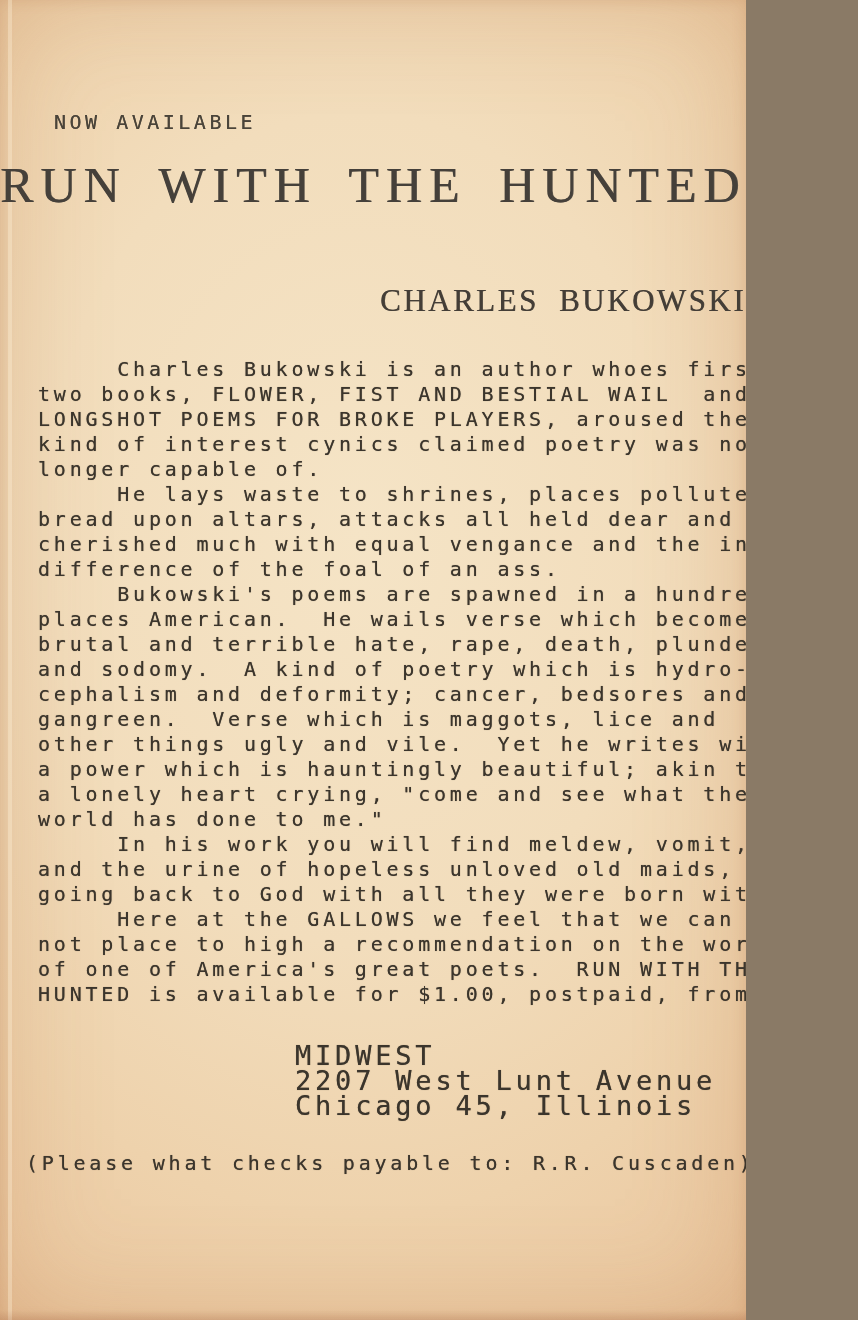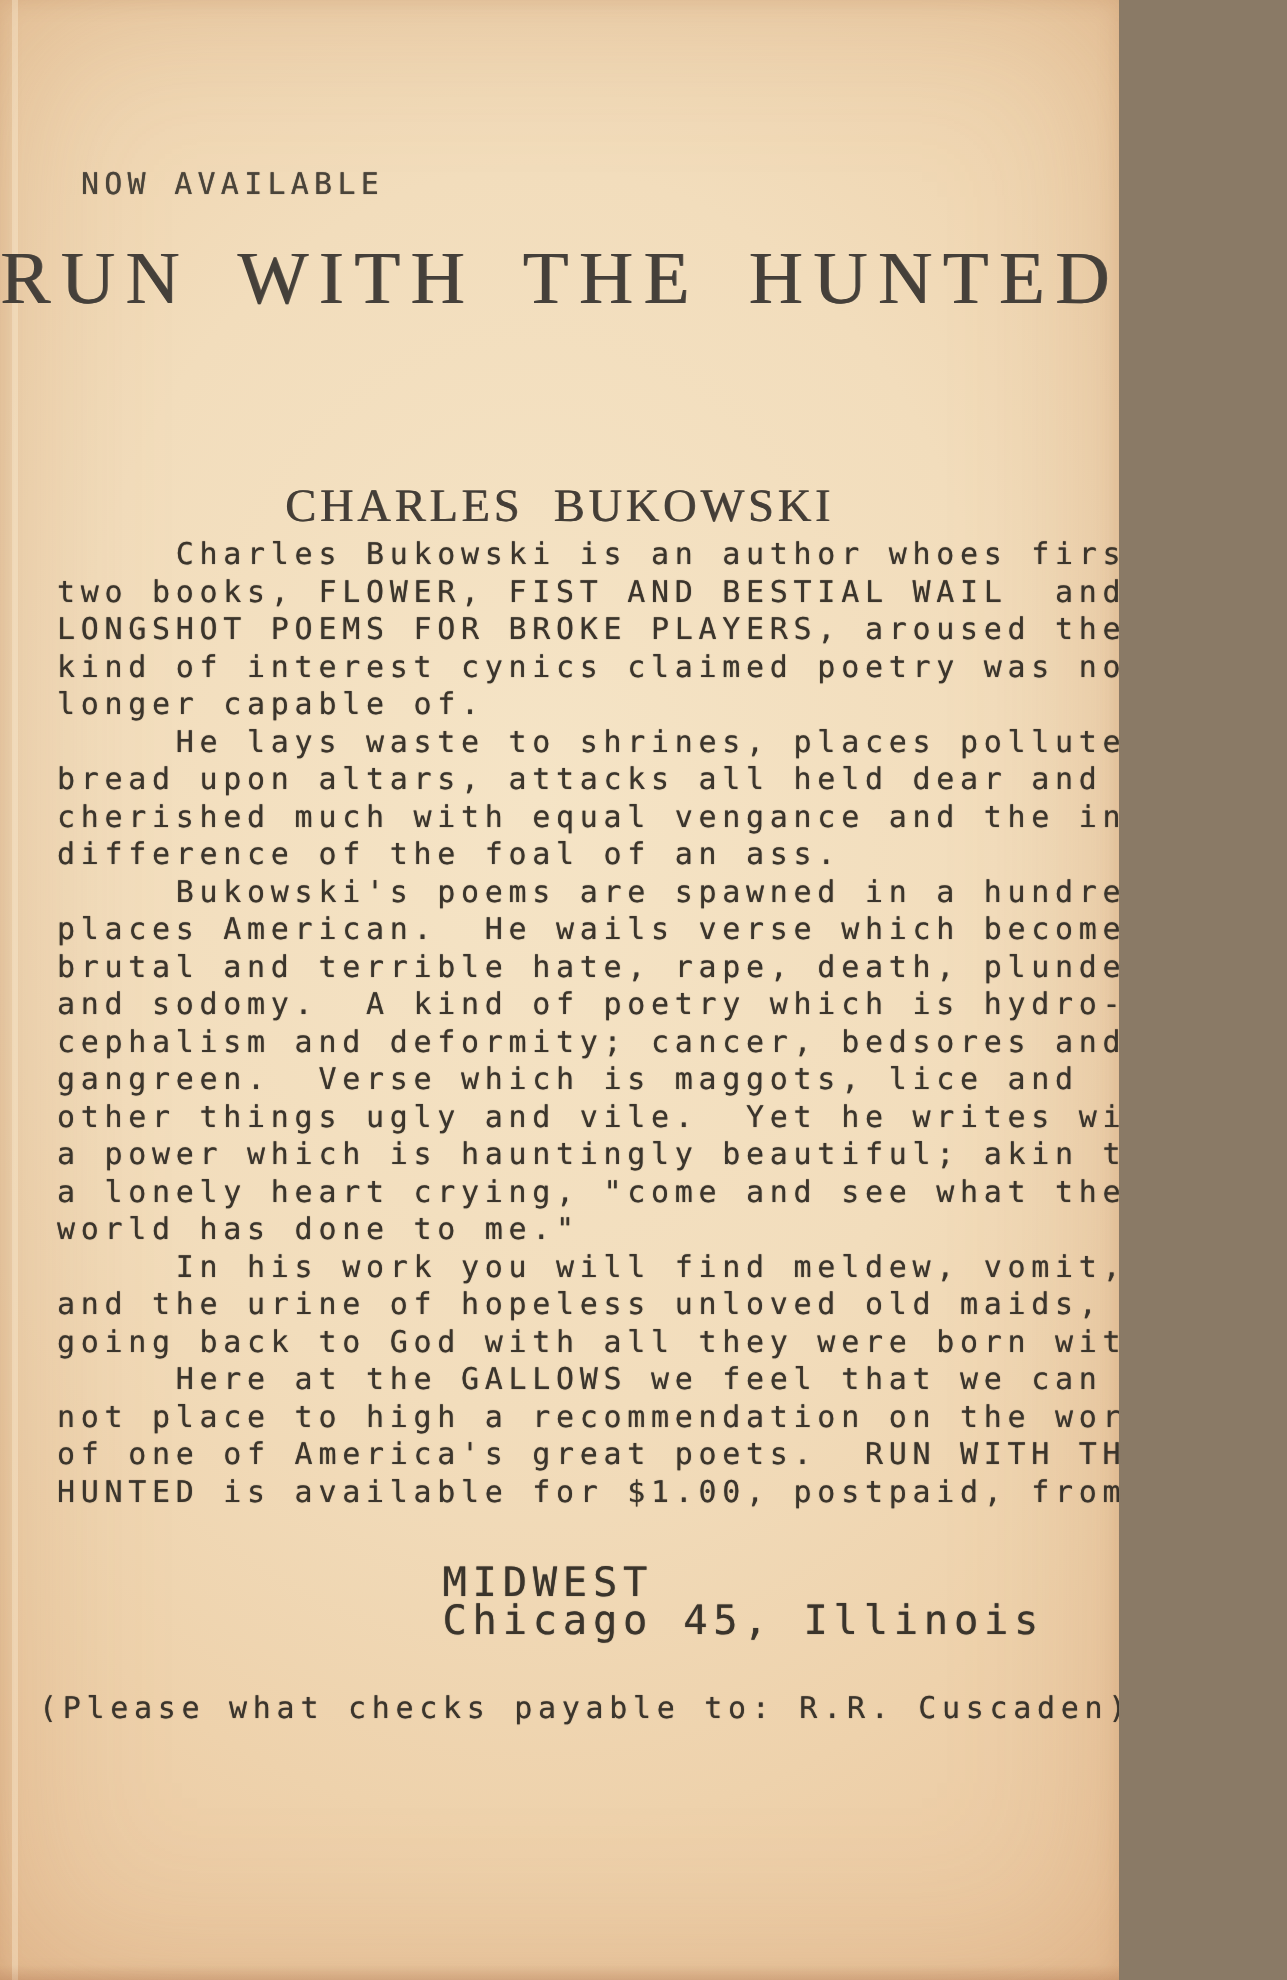--- a/index.html
+++ b/index.html
@@ -69,30 +69,29 @@
     color: #45403a;
     text-shadow: 0.6px 0 0 rgba(69, 64, 58, 0.85);
     white-space: nowrap;
   }
 
   .author {
     position: absolute;
     left: 0;
     top: 283px;
     width: 100%;
-    text-align: center;
+    text-align: right;
     font-family: "Liberation Serif", "DejaVu Serif", serif;
     font-size: 31px;
     font-weight: normal;
     letter-spacing: 2.5px;
     word-spacing: 10px;
     color: #443e37;
     text-shadow: 0.5px 0 0 rgba(68, 62, 55, 0.85);
     white-space: nowrap;
-    margin-top: 36px;
   }
 
   .column {
     position: absolute;
     left: 38px;
     top: 357px;
     width: 760px;
   }
 
   .para {
@@ -166,20 +165,21 @@
 going back to God with all they were born with.</div>
 
 
     <div class="para">     Here at the GALLOWS we feel that we can
 not place to high a recommendation on the work
 of one of America's great poets.  RUN WITH THE
 HUNTED is available for $1.00, postpaid, from:</div>
 
     <div class="address">
       <div>MIDWEST</div>
+      <div>2207 West Lunt Avenue</div>
       <div>Chicago 45, Illinois</div>
     </div>
 
     <div class="footer-note">(Please what checks payable to: R.R. Cuscaden)</div>
 
   </div>
 
 </div>
 
 </body></html>

